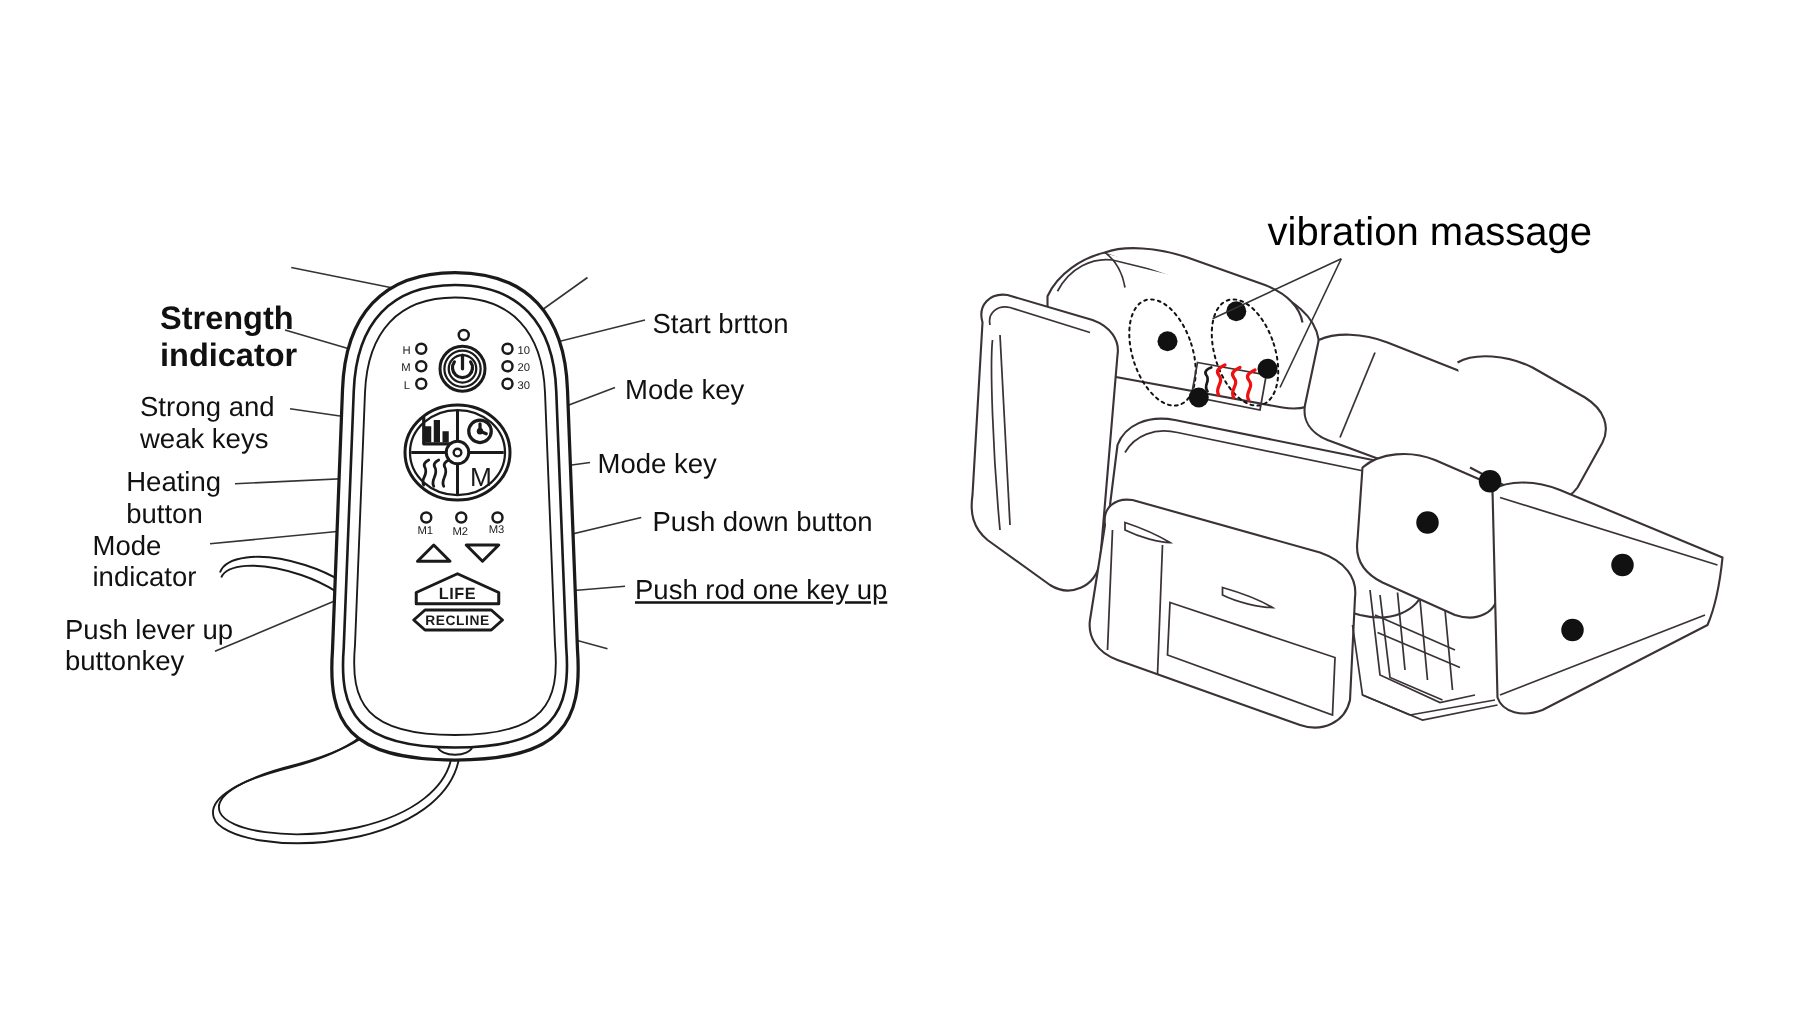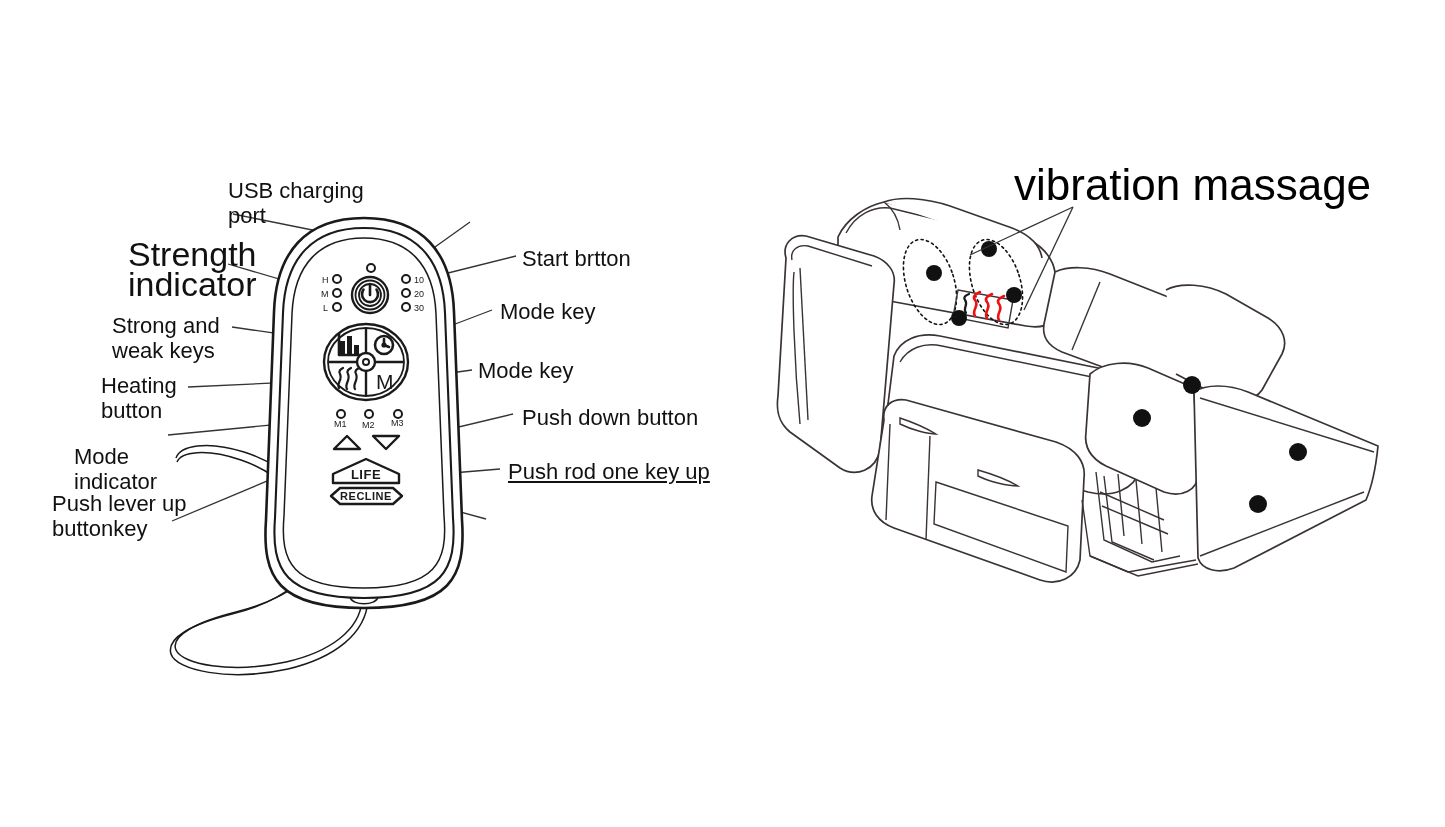--- a/index.html
+++ b/index.html
@@ -1,24 +1,24 @@
 <!DOCTYPE html>
 <html><head>
 <meta charset="utf-8">
 <style>
   html,body{margin:0;padding:0;background:#ffffff;}
   body{width:1445px;height:827px;position:relative;overflow:hidden;
        font-family:"Liberation Sans",sans-serif;color:#000;}
   .stage{position:absolute;left:0;top:0;width:1445px;height:827px;}
   .lbl{position:absolute;font-family:"Liberation Sans",sans-serif;
        font-size:22px;line-height:25px;color:#111;white-space:pre-line;}
-  .lbl.big{font-size:34px;line-height:30px;}
+  .lbl.big{font-size:26px;line-height:30px;font-weight:bold;}
   .lbl.r{text-align:left;}
   .lbl.l{text-align:left;}
-  .title-vm{position:absolute;font-size:44px;line-height:44px;color:#000;
+  .title-vm{position:absolute;font-size:32px;line-height:44px;color:#000;
             font-family:"Liberation Sans",sans-serif;white-space:nowrap;}
   svg{position:absolute;left:0;top:0;overflow:visible;}
   .ln{fill:none;stroke:#333;stroke-width:1.3;}
   .case{fill:#fff;stroke:#1a1a1a;stroke-width:2.6;}
   .case2{fill:none;stroke:#1a1a1a;stroke-width:2.1;}
   .case3{fill:none;stroke:#1a1a1a;stroke-width:1.5;}
   .btn{fill:#fff;stroke:#1a1a1a;stroke-width:2.4;}
   .btnthin{fill:#fff;stroke:#1a1a1a;stroke-width:1.8;}
   .led{fill:#fff;stroke:#1a1a1a;stroke-width:2;}
   .glyph{fill:none;stroke:#1a1a1a;stroke-width:2.6;stroke-linecap:round;stroke-linejoin:round;}
@@ -197,29 +197,27 @@
       <path class="btn" d="M366 459 L399 474 L399 483 L333 483 L333 474 Z" stroke-linejoin="round"></path>
       <text class="keytext" x="366" y="479" text-anchor="middle">LIFE</text>
     </g>
 
     <g>
       <path class="btn" d="M340 488 L393 488 L402 496 L393 504 L340 504 L331 496 Z" stroke-linejoin="round"></path>
       <text class="keytext" x="366" y="500" text-anchor="middle" style="font-size:11px;">RECLINE</text>
     </g>
   </svg>
 
-  <div class="lbl l" style="left:228px;top:178px;">USB charging
-port</div>
   <div class="lbl big l" style="left:128px;top:239px;">Strength
 indicator</div>
   <div class="lbl l" style="left:112px;top:313px;">Strong and
 weak keys</div>
   <div class="lbl l" style="left:101px;top:373px;">Heating
 button</div>
-  <div class="lbl l" style="left:74px;top:424px;margin-top:20px;">Mode
+  <div class="lbl l" style="left:74px;top:424px;">Mode
 indicator</div>
   <div class="lbl l" style="left:52px;top:491px;">Push lever up
 buttonkey</div>
 
   <div class="lbl r" style="left:522px;top:246px;">Start brtton</div>
   <div class="lbl r" style="left:500px;top:299px;">Mode key</div>
   <div class="lbl r" style="left:478px;top:358px;">Mode key</div>
   <div class="lbl r" style="left:522px;top:405px;">Push down button</div>
   <div class="lbl r" style="left:508px;top:459px;text-decoration:underline;">Push rod one key up</div>
 

